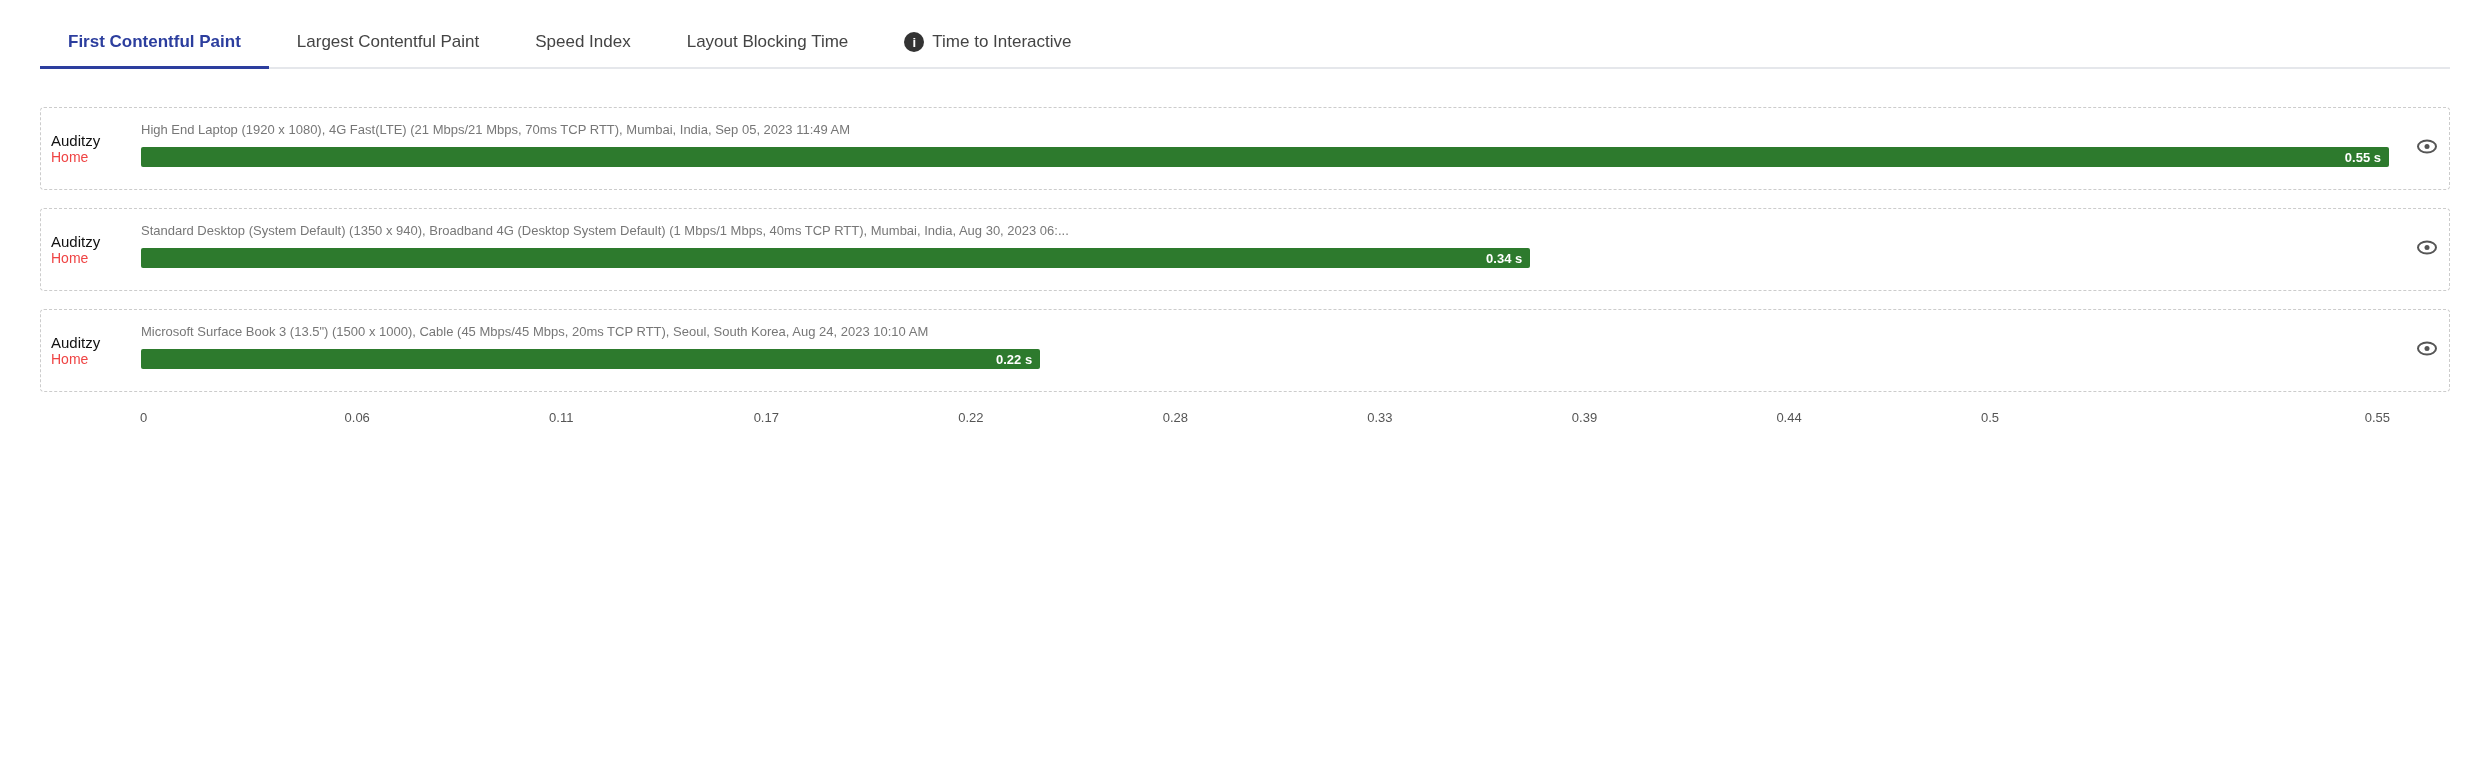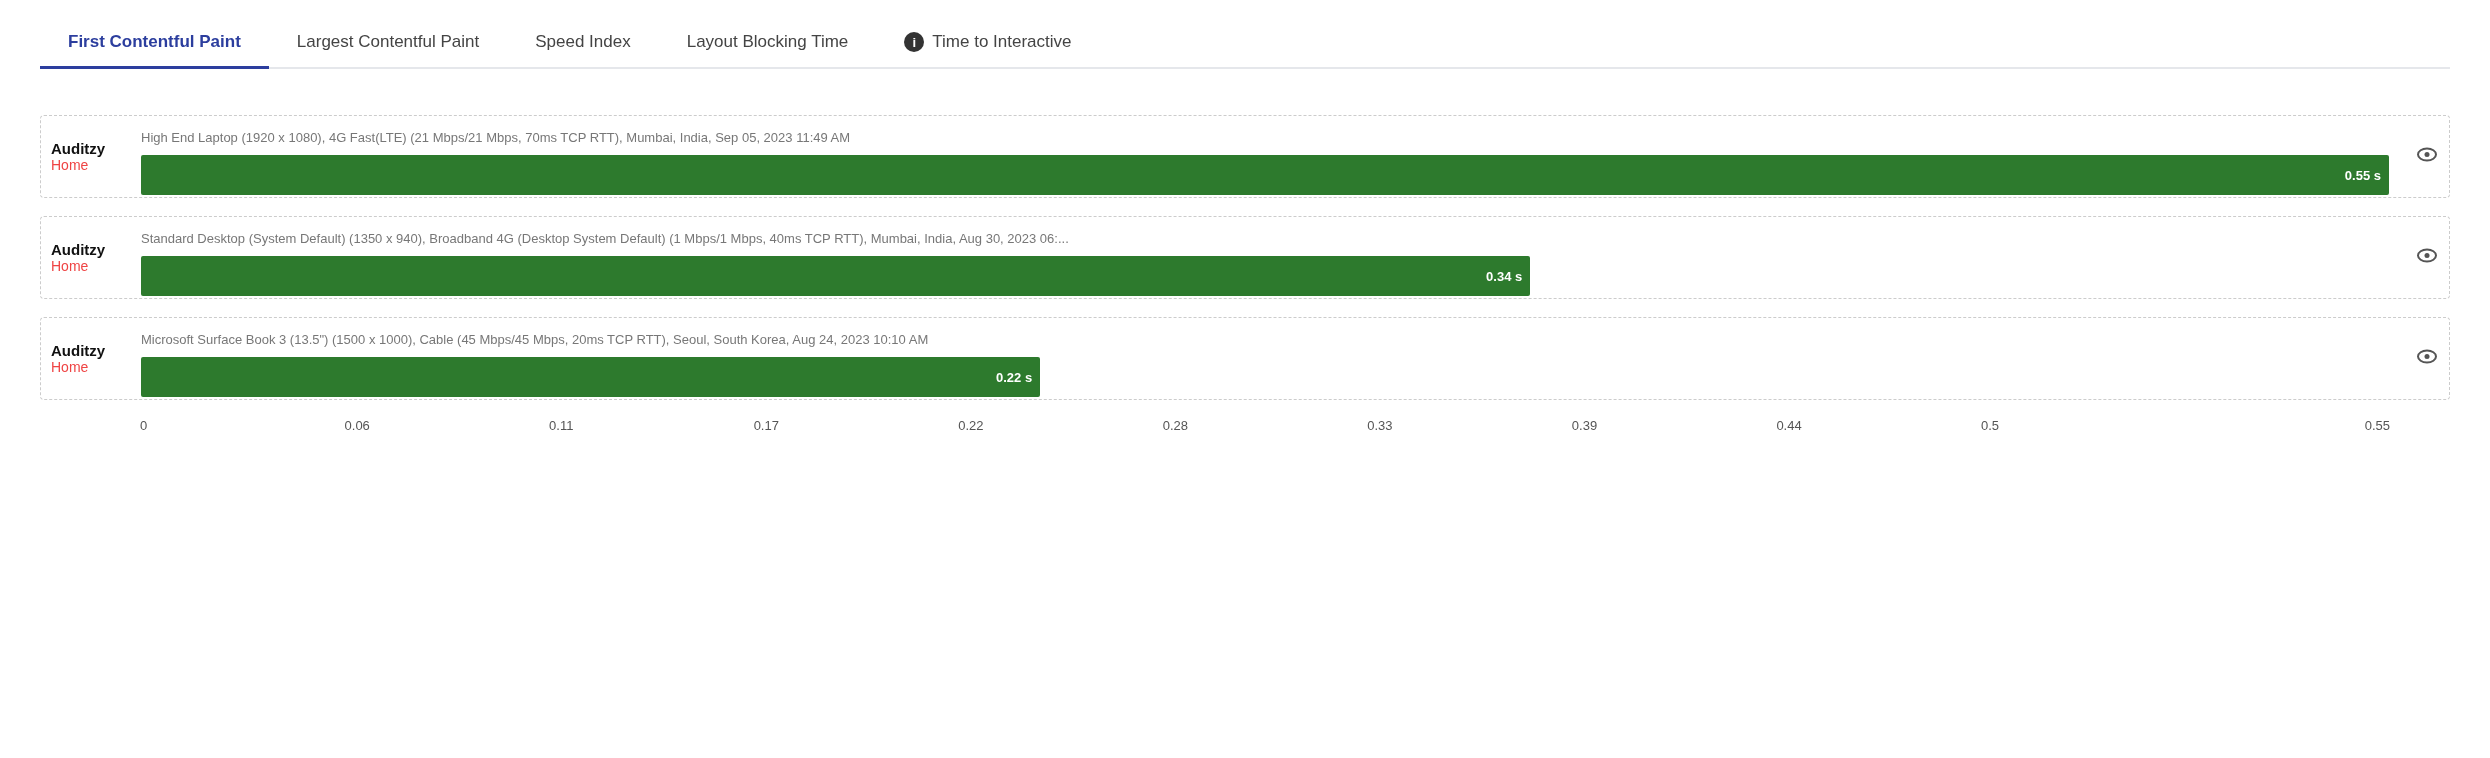--- a/index.html
+++ b/index.html
@@ -12,21 +12,21 @@
     .container {
       width: 100%;
       max-width: 2490px;
       padding: 20px 40px 30px 40px;
     }
     
     .tabs {
       display: flex;
       align-items: flex-end;
       border-bottom: 2px solid #e5e7eb;
-      margin-bottom: 36px;
+      margin-bottom: 28px;
       gap: 0;
     }
     .tab {
       padding: 12px 28px 14px 28px;
       font-size: 17px;
       font-weight: 500;
       color: #444;
       cursor: pointer;
       white-space: nowrap;
       border-bottom: 3px solid transparent;
@@ -71,21 +71,21 @@
     }
     .row-label {
       width: 100px;
       min-width: 100px;
       padding-left: 10px;
       display: flex;
       flex-direction: column;
       justify-content: center;
     }
     .row-label .site-name {
-      font-weight: 700;
+      font-weight: 400;
       font-size: 15px;
       color: #111;
     }
     .row-label .page-name {
       font-weight: 400;
       font-size: 14px;
       color: #ef4444;
     }
     .row-content {
       flex: 1;
@@ -100,21 +100,21 @@
       margin-bottom: 6px;
       white-space: nowrap;
       overflow: hidden;
       text-overflow: ellipsis;
     }
     .bar-container {
       position: relative;
       height: 28px;
     }
     .bar {
-      height: 40px;
+      height: 20px;
       background: #2d7a2d;
       border-radius: 2px;
       display: flex;
       align-items: center;
       justify-content: flex-end;
       padding-right: 8px;
       position: relative;
     }
     .bar-label {
       color: #fff;

